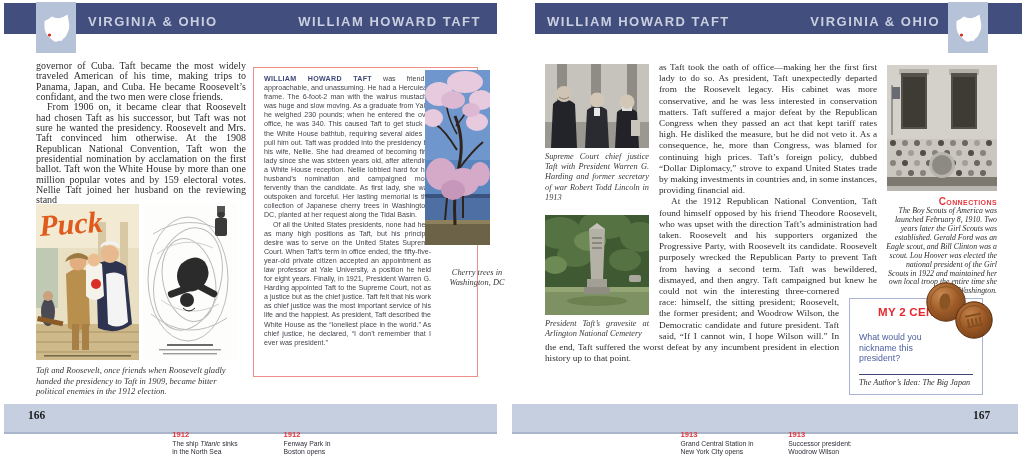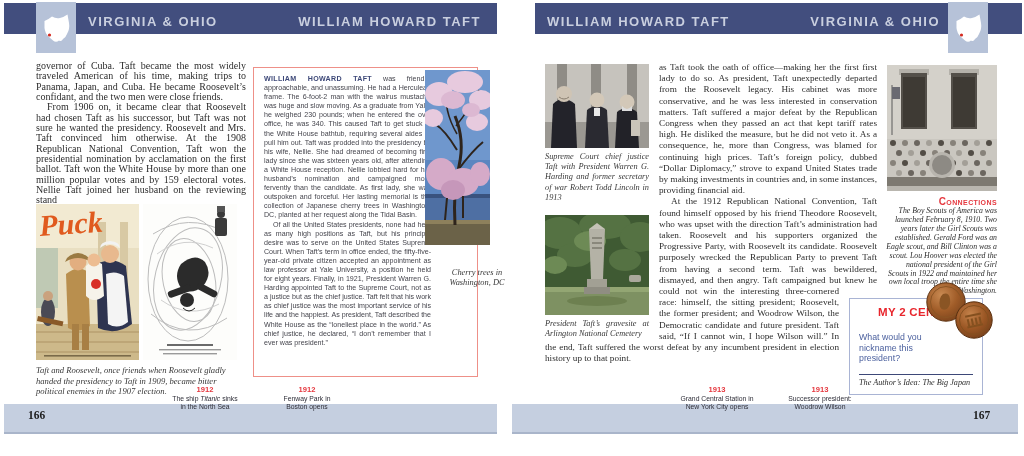--- a/index.html
+++ b/index.html
@@ -13,21 +13,21 @@
   .bar-right { left:535px; width:487px; }
   .bar-text { position:absolute; top:11px; font-family:"Liberation Sans",sans-serif;
               font-size:13px; font-weight:bold; letter-spacing:1.5px; color:#c9cfdf; white-space:nowrap; }
   .statebox { position:absolute; top:2px; width:40px; height:51px; background:#b6c2d8; z-index:4;
               display:flex; align-items:center; justify-content:center; }
 
   
   .tband { position:absolute; top:404px; height:30px; background:#c5cfe0; border-bottom:2px solid #a9b5ca; }
   .tband-left { left:4px; width:493px; }
   .tband-right { left:512px; width:506px; }
-  .t-entry { position:absolute; top:386px; transform:translateX(-50%); text-align:center; z-index:2;
+  .t-entry { position:absolute; top:431px; transform:translateX(-50%); z-index:2;
              font-family:"Liberation Sans",sans-serif; font-size:6.8px; line-height:8.2px; color:#2e2e38; white-space:nowrap; }
   .t-year { font-size:7.6px; font-weight:bold; color:#e5383f; margin-bottom:1px; }
   .pagenum { position:absolute; top:409px; font-family:Liberation Serif, serif;
              font-size:11.5px; font-weight:bold; color:#1d1d1d; }
 
   
   .lp-body { position:absolute; left:36px; top:61px; width:210px; font-size:10px;
              line-height:10.35px; color:#2d2d2d; text-align:justify; }
   .lp-body p { margin:0; }
   .lp-body p.indent { text-indent:11px; }
@@ -159,21 +159,21 @@
         <rect x="72" y="14" width="12" height="18" rx="2"></rect>
         <circle cx="78" cy="10" r="4"></circle>
         <rect x="74" y="2" width="8" height="6" fill="#555555"></rect>
       </g>
       <rect x="24" y="140" width="46" height="2" fill="#6a6a6a"></rect>
       <rect x="16" y="145" width="62" height="1.4" fill="#9a9a9a"></rect>
       <rect x="20" y="149" width="54" height="1.4" fill="#9a9a9a"></rect>
     </svg>
   </div>
 
-  <div class="lp-caption">Taft and Roosevelt, once friends when Roosevelt gladly handed the presidency to Taft in 1909, became bitter political enemies in the 1907 election.</div>
+  <div class="lp-caption">Taft and Roosevelt, once friends when Roosevelt gladly handed the presidency to Taft in 1909, became bitter political enemies in the 1912 election.</div>
 
   <div class="factbox">
     <div class="factbox-text">
       <p><span class="factbox-lead">WILLIAM HOWARD TAFT</span><span> was friendly, approachable, and unassuming. He had a Herculean frame. The 6-foot-2 man with the walrus mustache was huge and slow moving. As a graduate from Yale, he weighed 230 pounds; when he entered the oval office, he was 340. This caused Taft to get stuck in the White House bathtub, requiring several aides to pull him out. Taft was prodded into the presidency by his wife, Nellie. She had dreamed of becoming first lady since she was sixteen years old, after attending a White House reception. Nellie lobbied hard for her husband’s nomination and campaigned more fervently than the candidate. As first lady, she was outspoken and forceful. Her lasting memorial is the collection of Japanese cherry trees in Washington, DC, planted at her request along the Tidal Basin.</span></p>
       <p class="indent">Of all the United States presidents, none had held as many high positions as Taft, but his principal desire was to serve on the United States Supreme Court. When Taft’s term in office ended, the fifty-five-year-old private citizen accepted an appointment as law professor at Yale University, a position he held for eight years. Finally, in 1921, President Warren G. Harding appointed Taft to the Supreme Court, not as a justice but as the chief justice. Taft felt that his work as chief justice was the most important service of his life and the happiest. As president, Taft described the White House as the “loneliest place in the world.” As chief justice, he declared, “I don’t remember that I ever was president.”</p>
     </div>
   </div>
 
   <div class="cherry">
     <svg viewBox="0 0 65 175" width="65" height="175">

